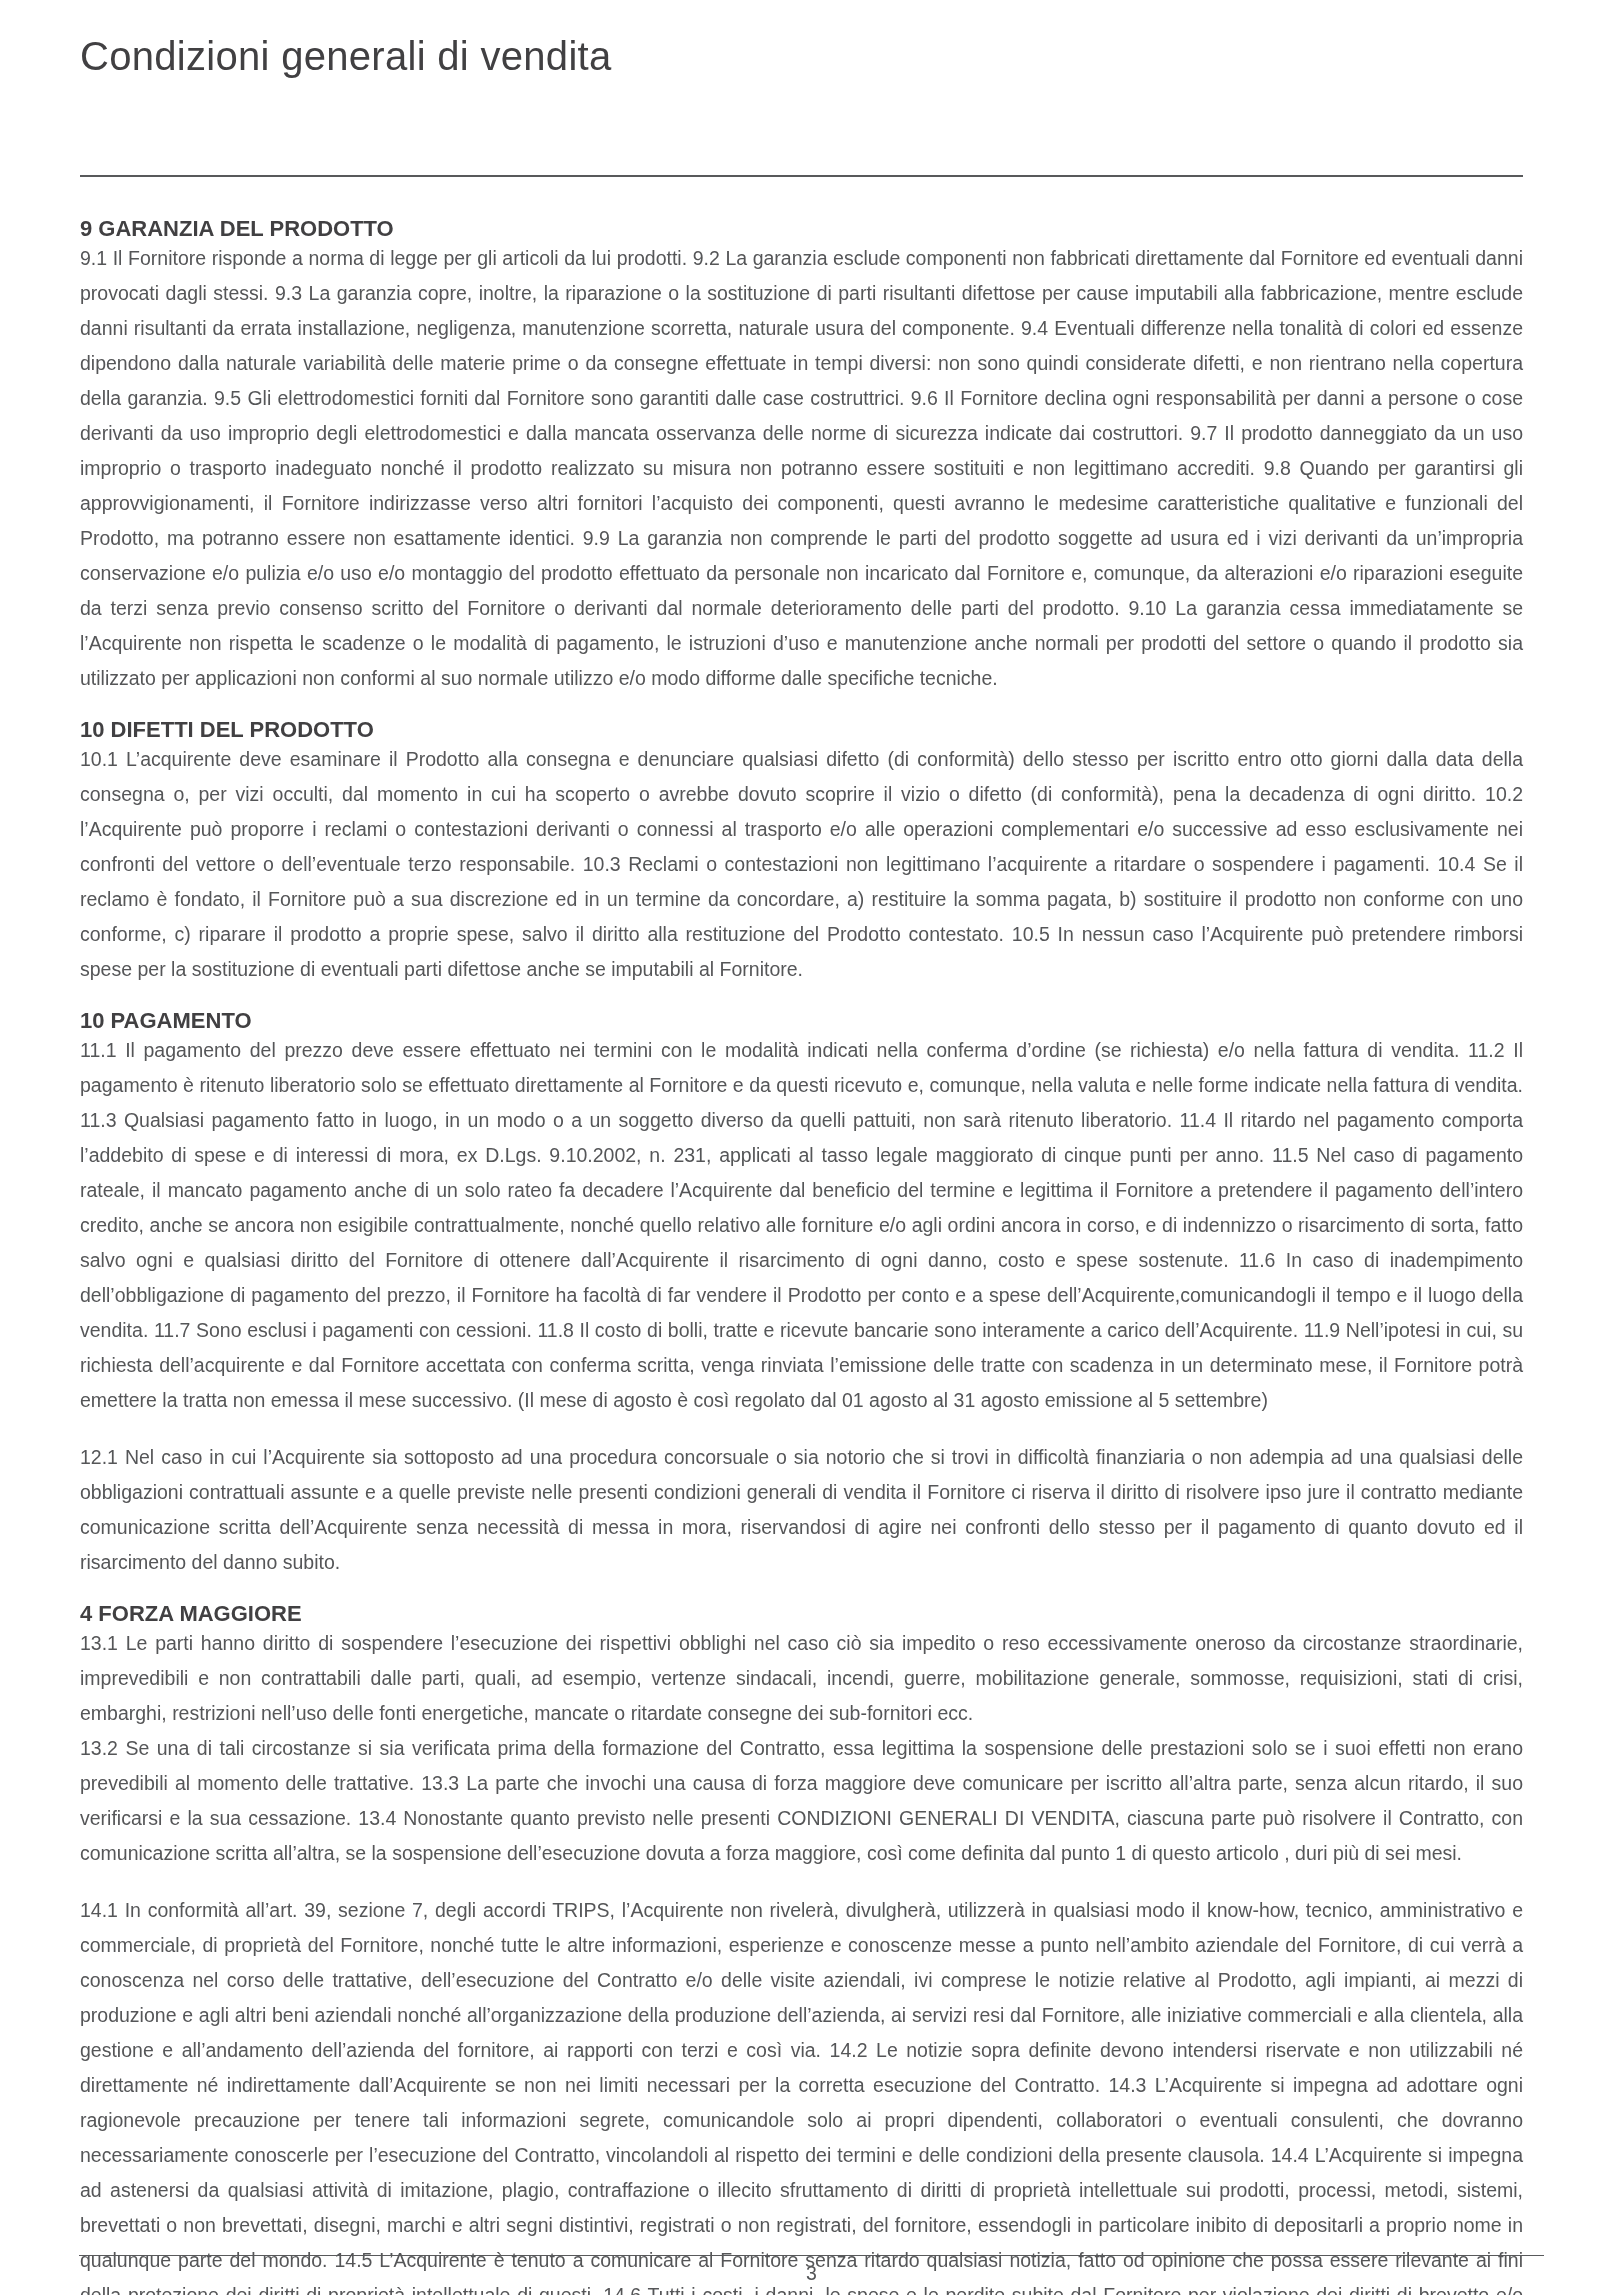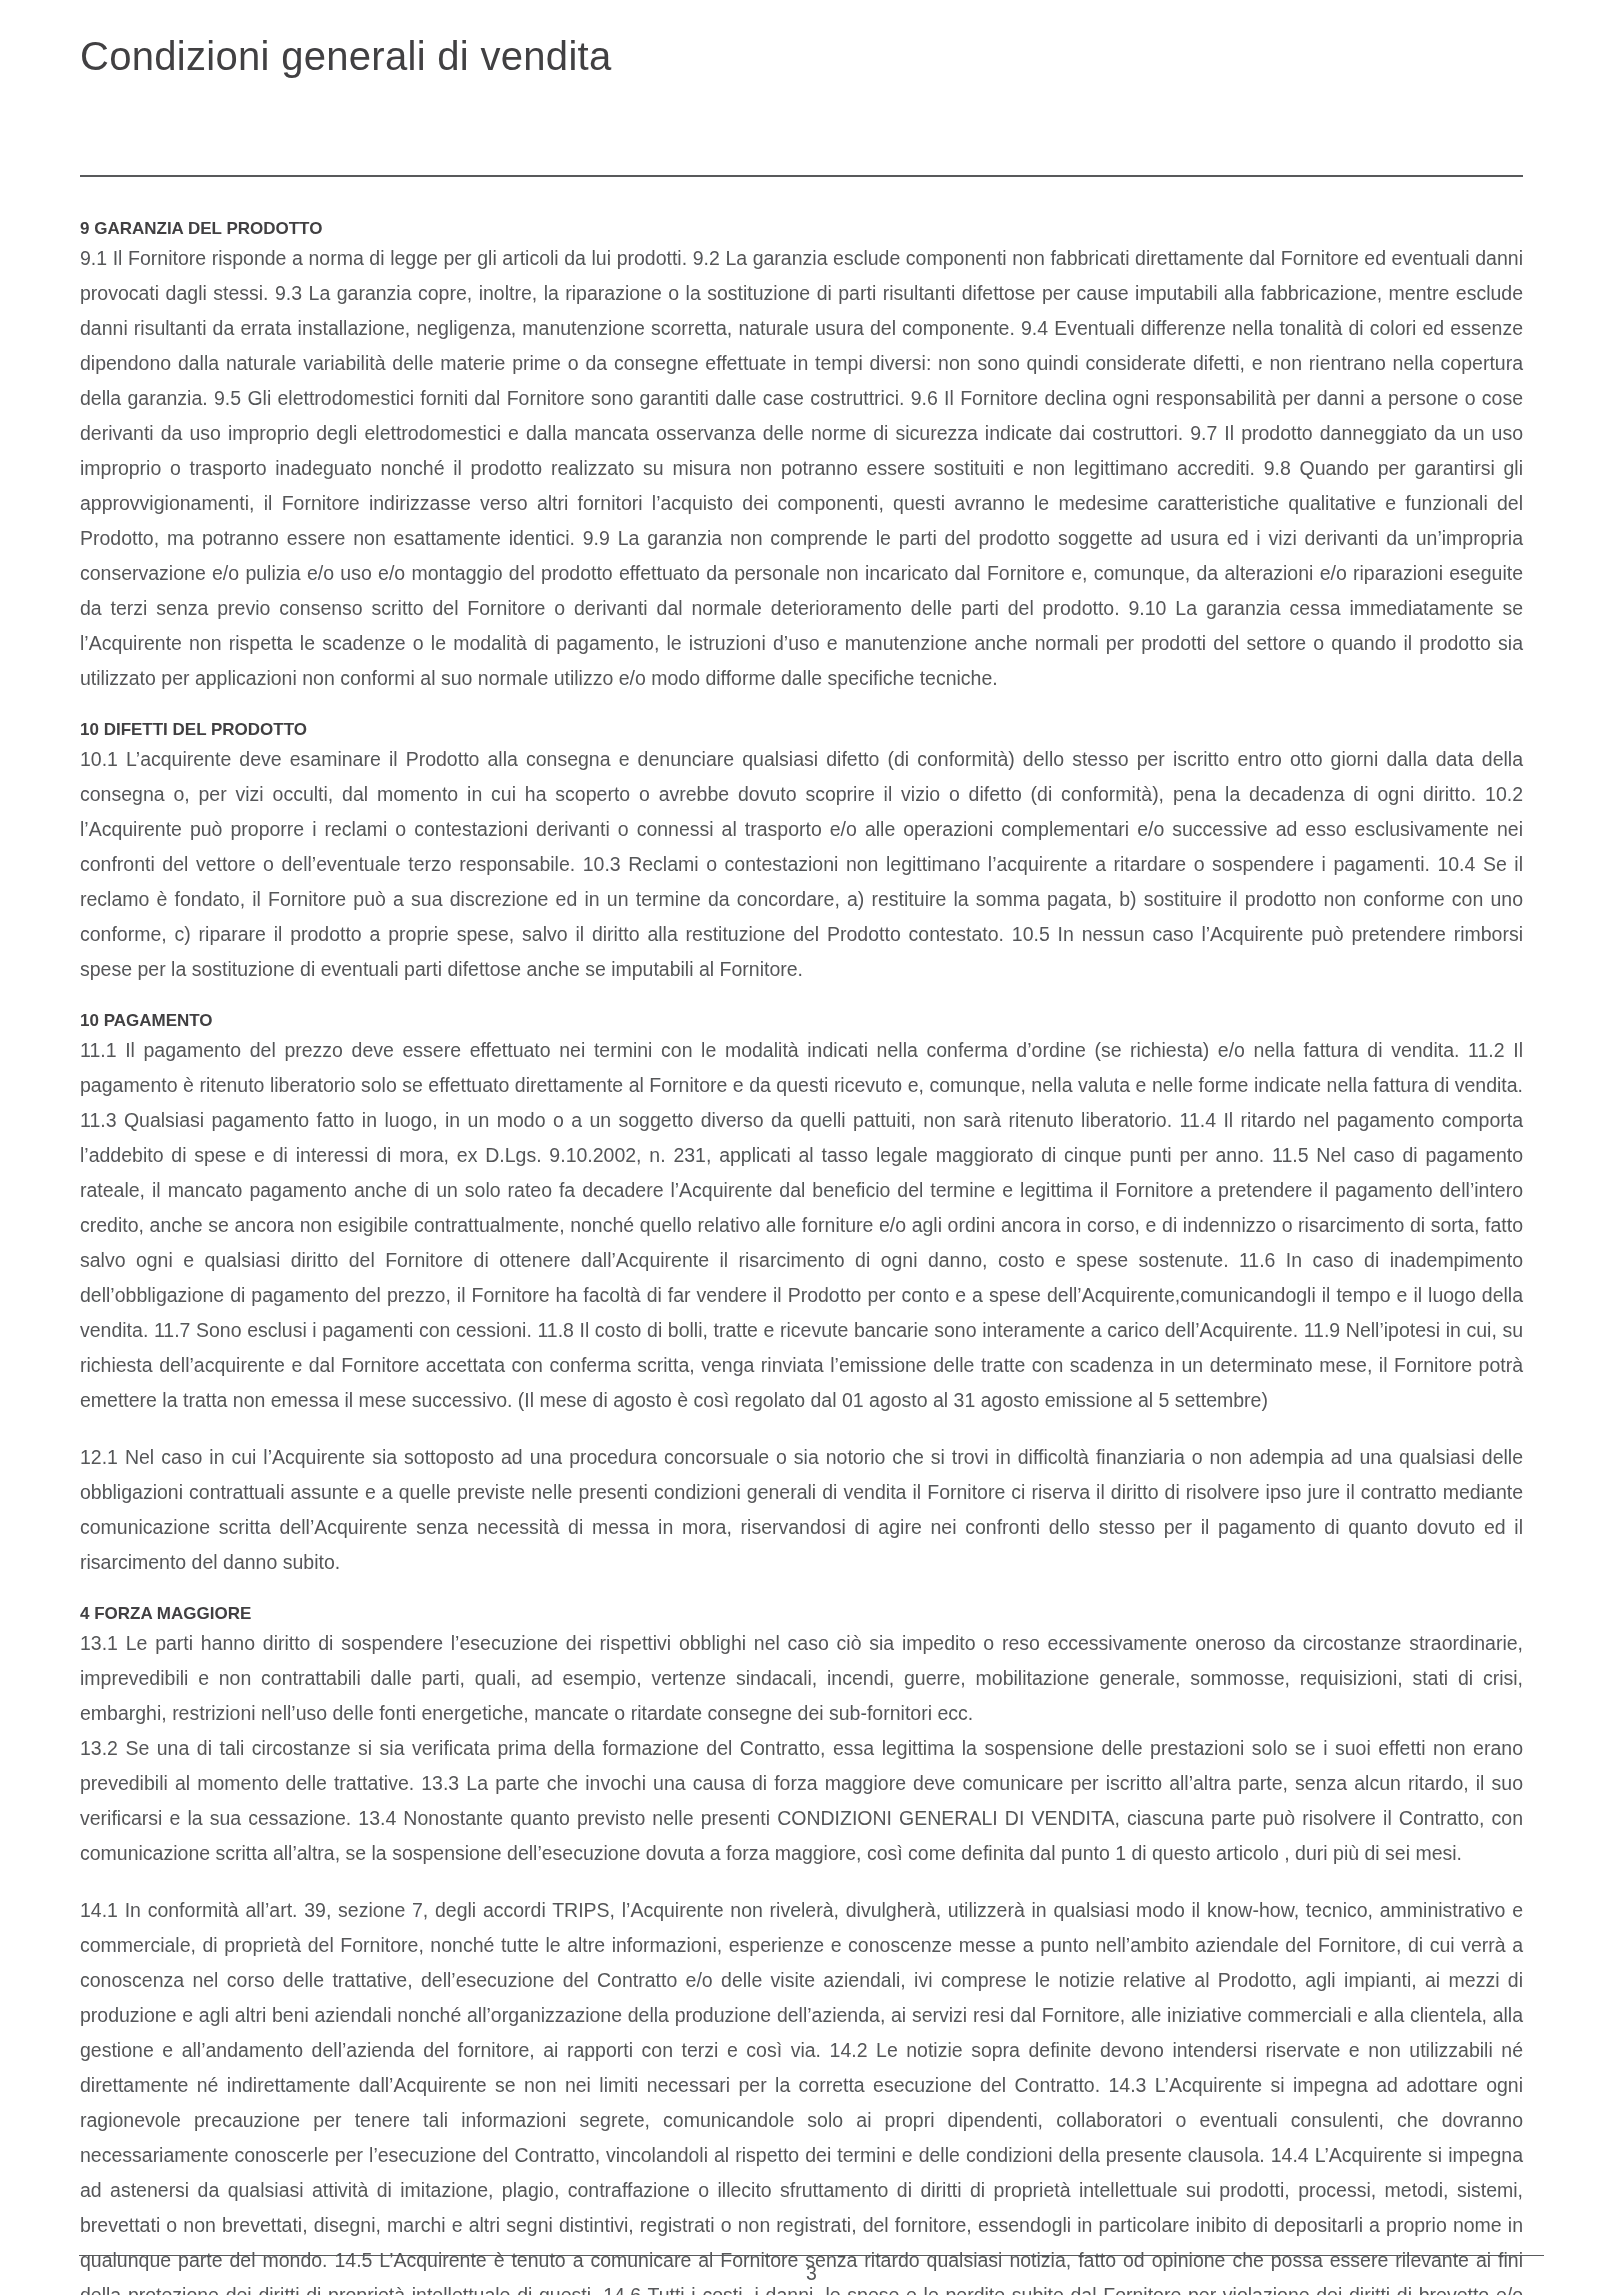--- a/index.html
+++ b/index.html
@@ -28,21 +28,21 @@
     height: 1.9px;
     background: #58595b;
     margin-top: 96px;
   }
   .content {
     margin-top: 40px;
   }
   .section { margin-top: 22px; }
   .section:first-child { margin-top: 0; }
   .section-heading {
-    font-size: 17px;
+    font-size: 22px;
     font-weight: 700;
     color: #414042;
     line-height: 24px;
   }
   .para {
     font-size: 19.5px;
     line-height: 35px;
     color: #555658;
     text-align: justify;
   }

